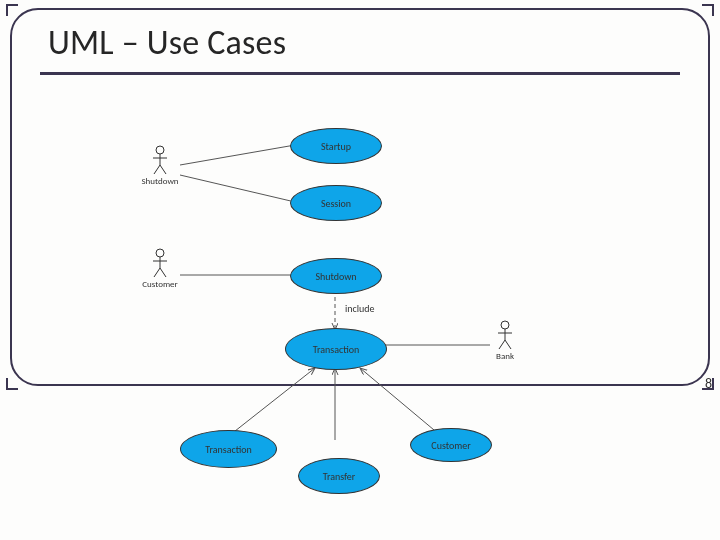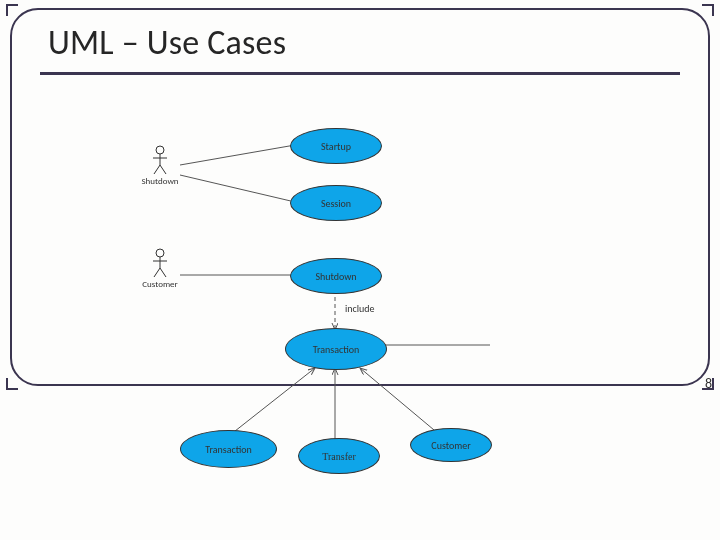--- a/index.html
+++ b/index.html
@@ -169,37 +169,47 @@
       <svg width="18" height="30">
         <circle cx="9" cy="5" r="4" fill="none" stroke="#333"></circle>
         <line x1="9" y1="9" x2="9" y2="20" stroke="#333"></line>
         <line x1="2" y1="13" x2="16" y2="13" stroke="#333"></line>
         <line x1="9" y1="20" x2="3" y2="29" stroke="#333"></line>
         <line x1="9" y1="20" x2="15" y2="29" stroke="#333"></line>
       </svg>
       <div>Customer</div>
     </div>
 
+    <div class="actor" style="left:365px; top:200px;">
+      <svg width="18" height="30">
+        <circle cx="9" cy="5" r="4" fill="none" stroke="#333"></circle>
+        <line x1="9" y1="9" x2="9" y2="20" stroke="#333"></line>
+        <line x1="2" y1="13" x2="16" y2="13" stroke="#333"></line>
+        <line x1="9" y1="20" x2="3" y2="29" stroke="#333"></line>
+        <line x1="9" y1="20" x2="15" y2="29" stroke="#333"></line>
+      </svg>
+      <div>Bank</div>
+    </div>
 
     <div class="usecase" style="left:170px; top:8px; width:90px; height:34px;">
       <span>Startup</span>
     </div>
     <div class="usecase" style="left:170px; top:65px; width:90px; height:34px;">
       <span>Session</span>
     </div>
     <div class="usecase" style="left:170px; top:138px; width:90px; height:34px;">
       <span>Shutdown</span>
     </div>
     <div class="usecase" style="left:165px; top:208px; width:100px; height:40px;">
       <span>Transaction</span>
     </div>
     <div class="usecase" style="left:60px; top:310px; width:95px; height:36px;">
       <span>Transaction</span>
     </div>
-    <div class="usecase" style="left:178px; top:318px; width:80px; height:34px;font-family:Liberation Serif, serif;">
+    <div class="usecase" style="left:178px; top:338px; width:80px; height:34px;">
       <span>Transfer</span>
     </div>
     <div class="usecase" style="left:290px; top:308px; width:80px; height:32px;">
       <span>Customer</span>
     </div>
 
     <div class="lbl" style="left:225px; top:182px;">include</div>
 
   </div>
 

